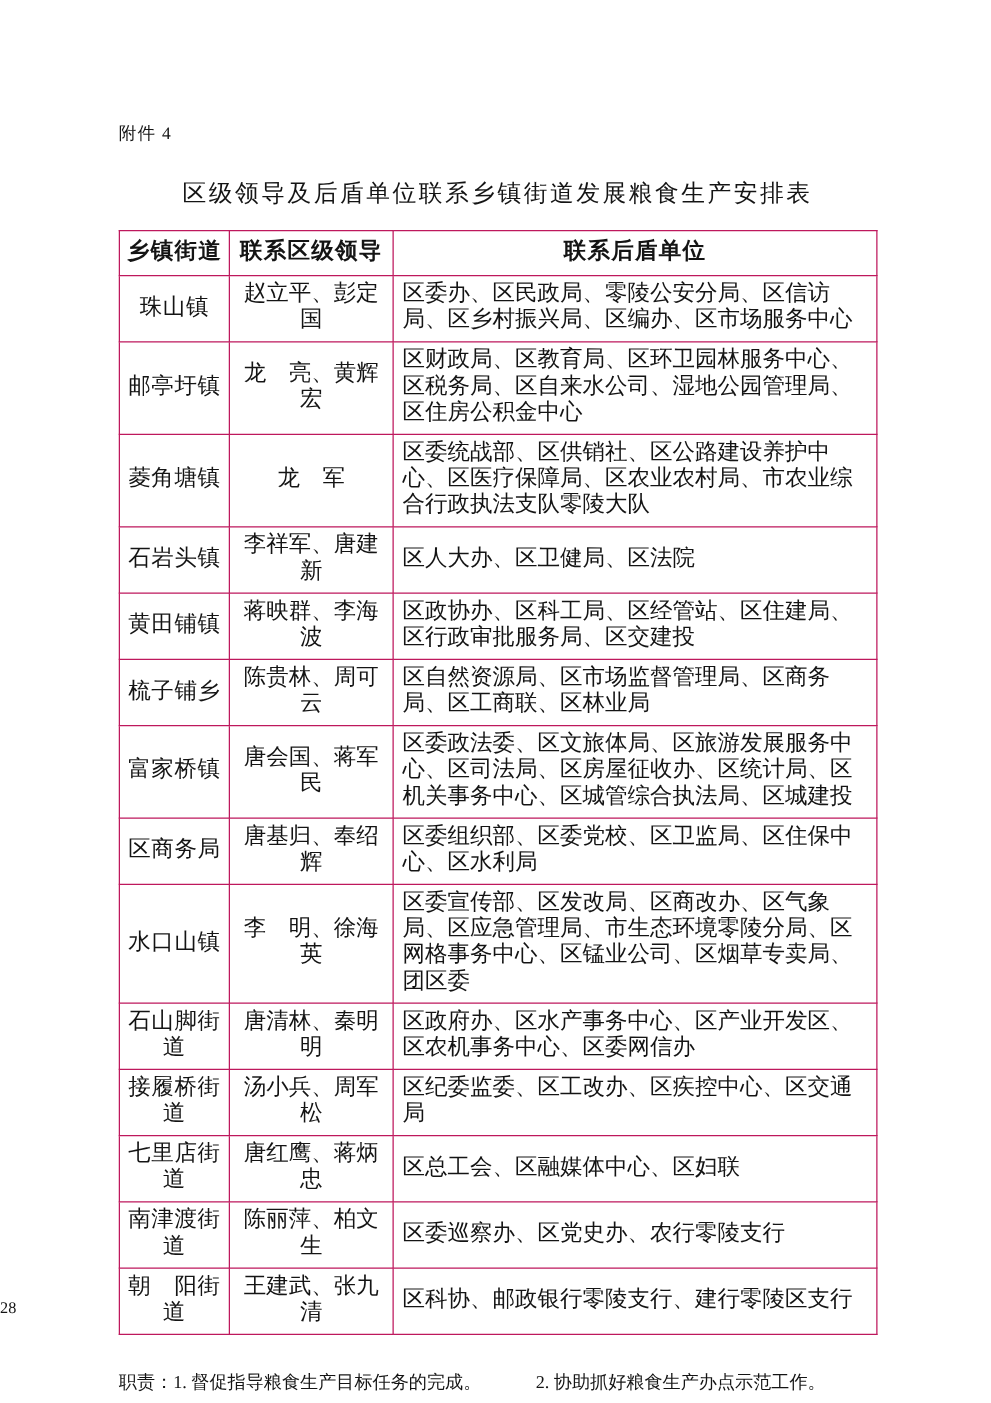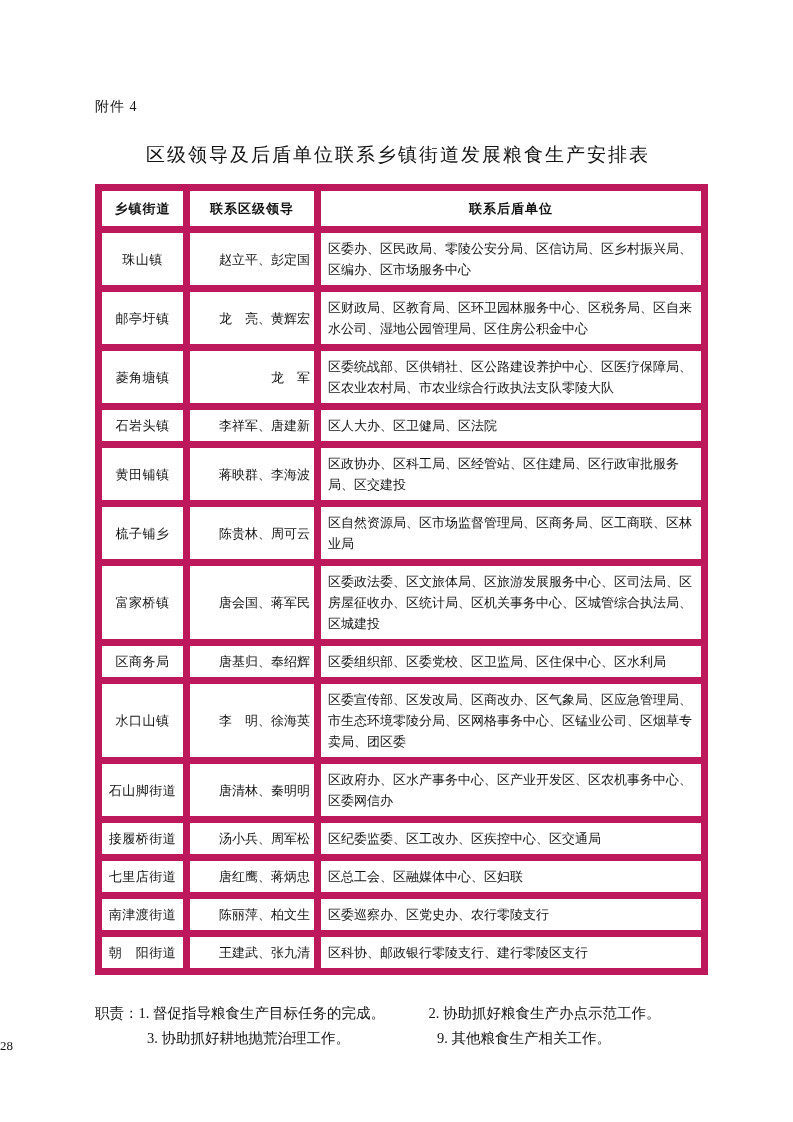--- a/index.html
+++ b/index.html
@@ -30,35 +30,36 @@
     letter-spacing: 2px;
     white-space: nowrap;
   }
   table.main-table {
     margin-top: 16px;
     width: 606px;
     border-collapse: collapse;
     table-layout: fixed;
   }
   .main-table th, .main-table td {
-    border: 7px solid #be185d;
-    font-size: 13px;
+    border: 1px solid #be185d;
+    font-size: 18px;
     line-height: 21px;
     vertical-align: middle;
     word-break: break-all;
+    font-family: Liberation Mono, monospace;
   }
   .main-table th {
     font-weight: bold;
     text-align: center;
     padding: 7px 3px;
     letter-spacing: 1px;
   }
   .main-table td { padding: 5px 4px; }
   .main-table td.town   { text-align: center; letter-spacing: 0.5px; }
-  .main-table td.leaders{ text-align: right; }
+  .main-table td.leaders{ text-align: center; }
   .main-table td.units  { text-align: left; padding: 5px 7px; }
   .notes {
     margin-top: 26px;
     font-size: 14.5px;
     line-height: 25px;
   }
   .notes-label { display: inline-block; }
   .note-first  { display: inline-block; width: 290px; }
   .notes-line2 { margin-left: 52px; }
   .page-number {

